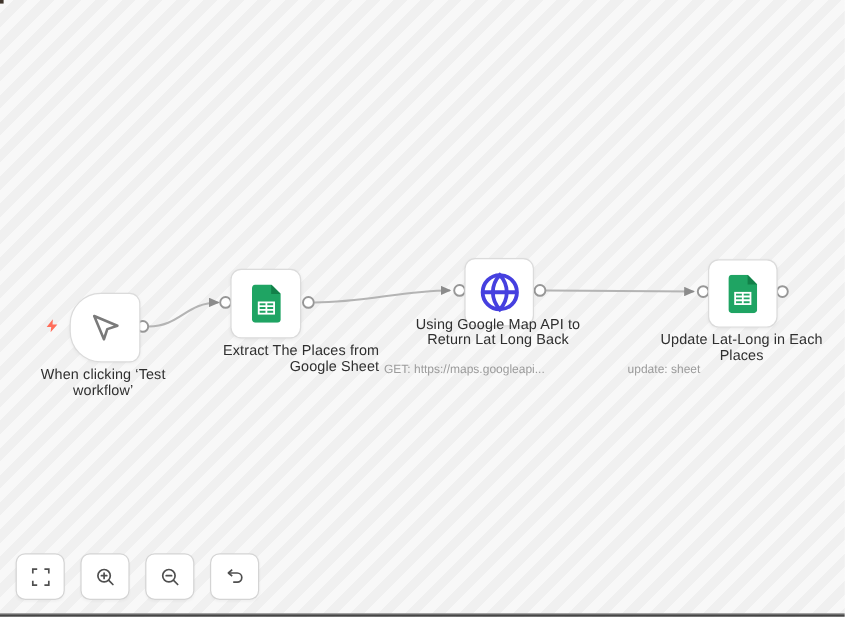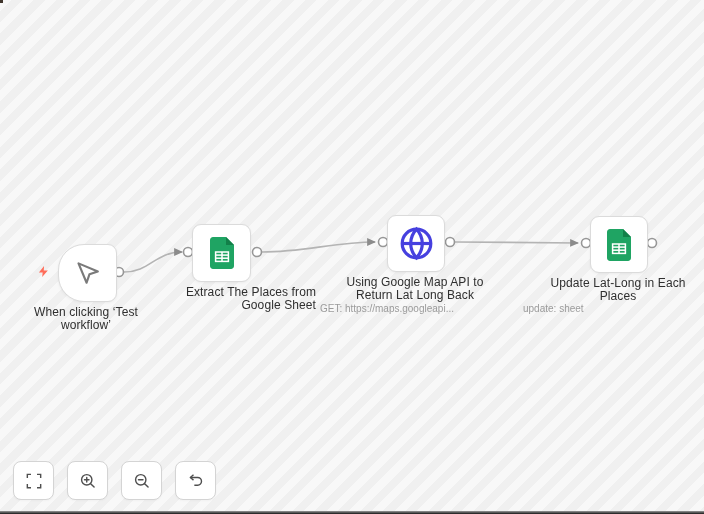--- a/index.html
+++ b/index.html
@@ -92,21 +92,21 @@
 
   <div class="node square" style="left:387px;top:215px;width:56px;height:55px;">
     <svg width="35" height="35" viewBox="0 0 24 24">
       <g fill="none" stroke="var(--globe-blue,#4640df)" stroke-width="2.2">
         <circle cx="12" cy="12" r="9.8"></circle>
         <line x1="2.2" y1="12" x2="21.8" y2="12"></line>
         <path d="M12 2.2 a14.8 14.8 0 0 1 4 9.8 14.8 14.8 0 0 1 -4 9.8 14.8 14.8 0 0 1 -4 -9.8 14.8 14.8 0 0 1 4 -9.8 z"></path>
       </g>
     </svg>
   </div>
-  <div class="node-label" style="left:320px;top:276px;">Using Google Map API to
+  <div class="node-label" style="left:320px;top:264px;">Using Google Map API to
 Return Lat Long Back</div>
   <div class="node-sub" style="left:320px;top:303px;">GET: https://maps.googleapi...</div>
 
   <div class="node square" style="left:590px;top:216px;width:56px;height:55px;">
     <svg width="24" height="32" viewBox="0 0 24 32">
       <path d="M16 0 H3 C1.35 0 0 1.35 0 3 v26 c0 1.65 1.35 3 3 3 h18 c1.65 0 3-1.35 3-3 V8 Z" fill="var(--sheets-green,#1fa463)"></path>
       <path d="M16 0 v8 h8 Z" fill="var(--sheets-green-dark,#128049)"></path>
       <g stroke="#ffffff" stroke-width="1.5" fill="none">
         <rect x="5.6" y="15" width="12.8" height="9.4"></rect>
         <line x1="5.6" y1="18.1" x2="18.4" y2="18.1"></line>

